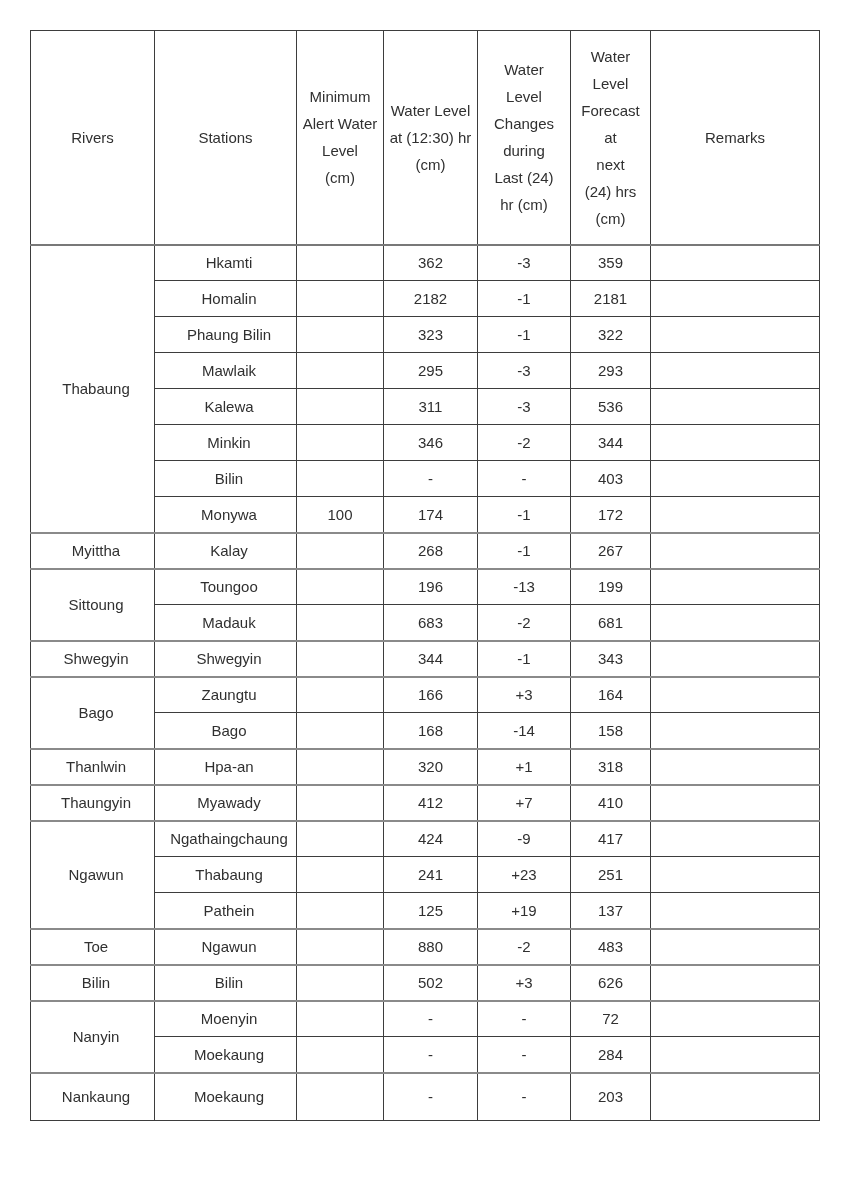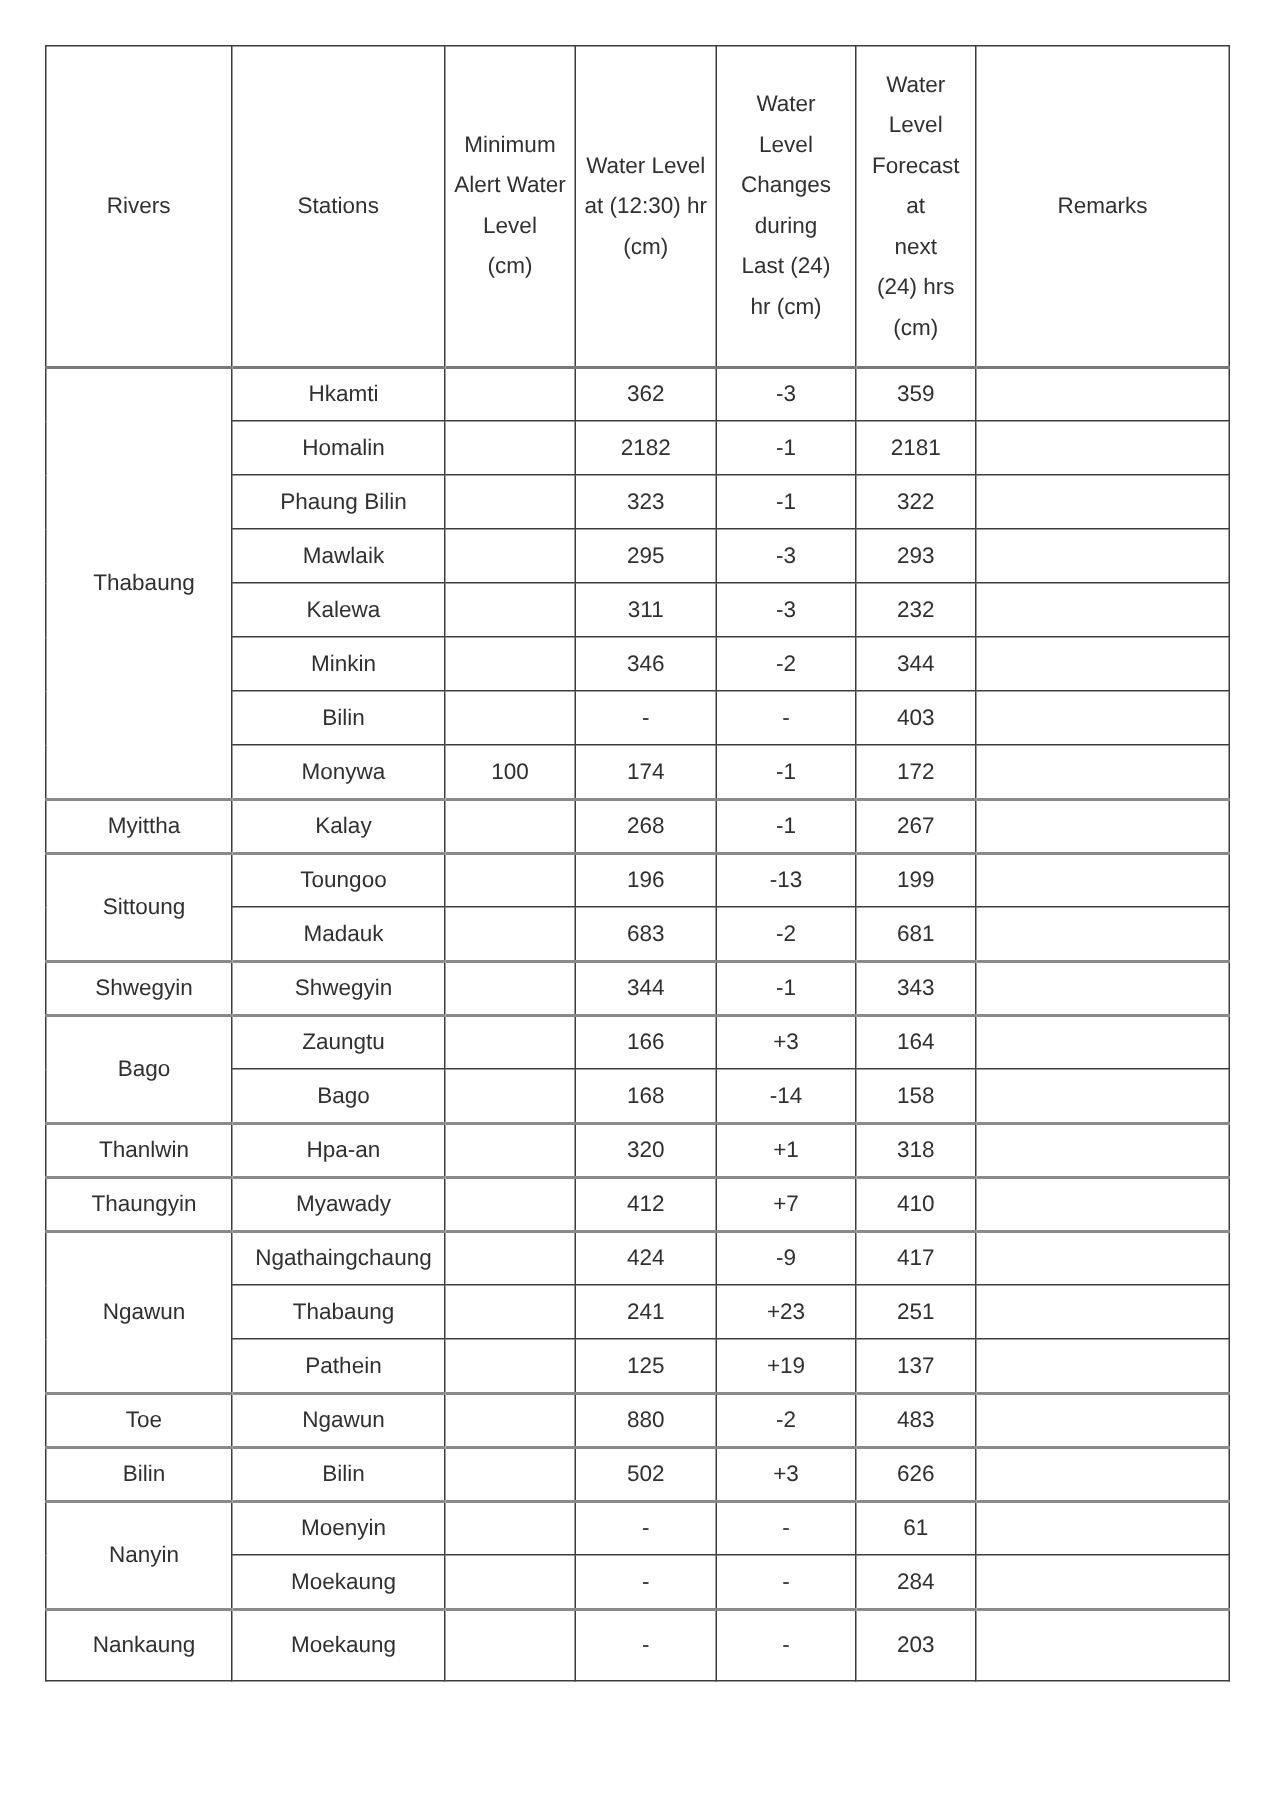--- a/index.html
+++ b/index.html
@@ -123,21 +123,21 @@
           <td class="water-level-cell">295</td>
           <td class="change-cell">-3</td>
           <td class="forecast-cell">293</td>
           <td class="remarks-cell"></td>
         </tr>
         <tr>
           <td class="station-cell">Kalewa</td>
           <td class="min-alert-cell"></td>
           <td class="water-level-cell">311</td>
           <td class="change-cell">-3</td>
-          <td class="forecast-cell">232</td>
+          <td class="forecast-cell">536</td>
           <td class="remarks-cell"></td>
         </tr>
         <tr>
           <td class="station-cell">Minkin</td>
           <td class="min-alert-cell"></td>
           <td class="water-level-cell">346</td>
           <td class="change-cell">-2</td>
           <td class="forecast-cell">344</td>
           <td class="remarks-cell"></td>
         </tr>
@@ -269,21 +269,21 @@
           <td class="change-cell">+3</td>
           <td class="forecast-cell">626</td>
           <td class="remarks-cell"></td>
         </tr>
         <tr class="group-start">
           <td class="river-cell" rowspan="2">Nanyin</td>
           <td class="station-cell">Moenyin</td>
           <td class="min-alert-cell"></td>
           <td class="water-level-cell">-</td>
           <td class="change-cell">-</td>
-          <td class="forecast-cell">61</td>
+          <td class="forecast-cell">72</td>
           <td class="remarks-cell"></td>
         </tr>
         <tr>
           <td class="station-cell">Moekaung</td>
           <td class="min-alert-cell"></td>
           <td class="water-level-cell">-</td>
           <td class="change-cell">-</td>
           <td class="forecast-cell">284</td>
           <td class="remarks-cell"></td>
         </tr>

